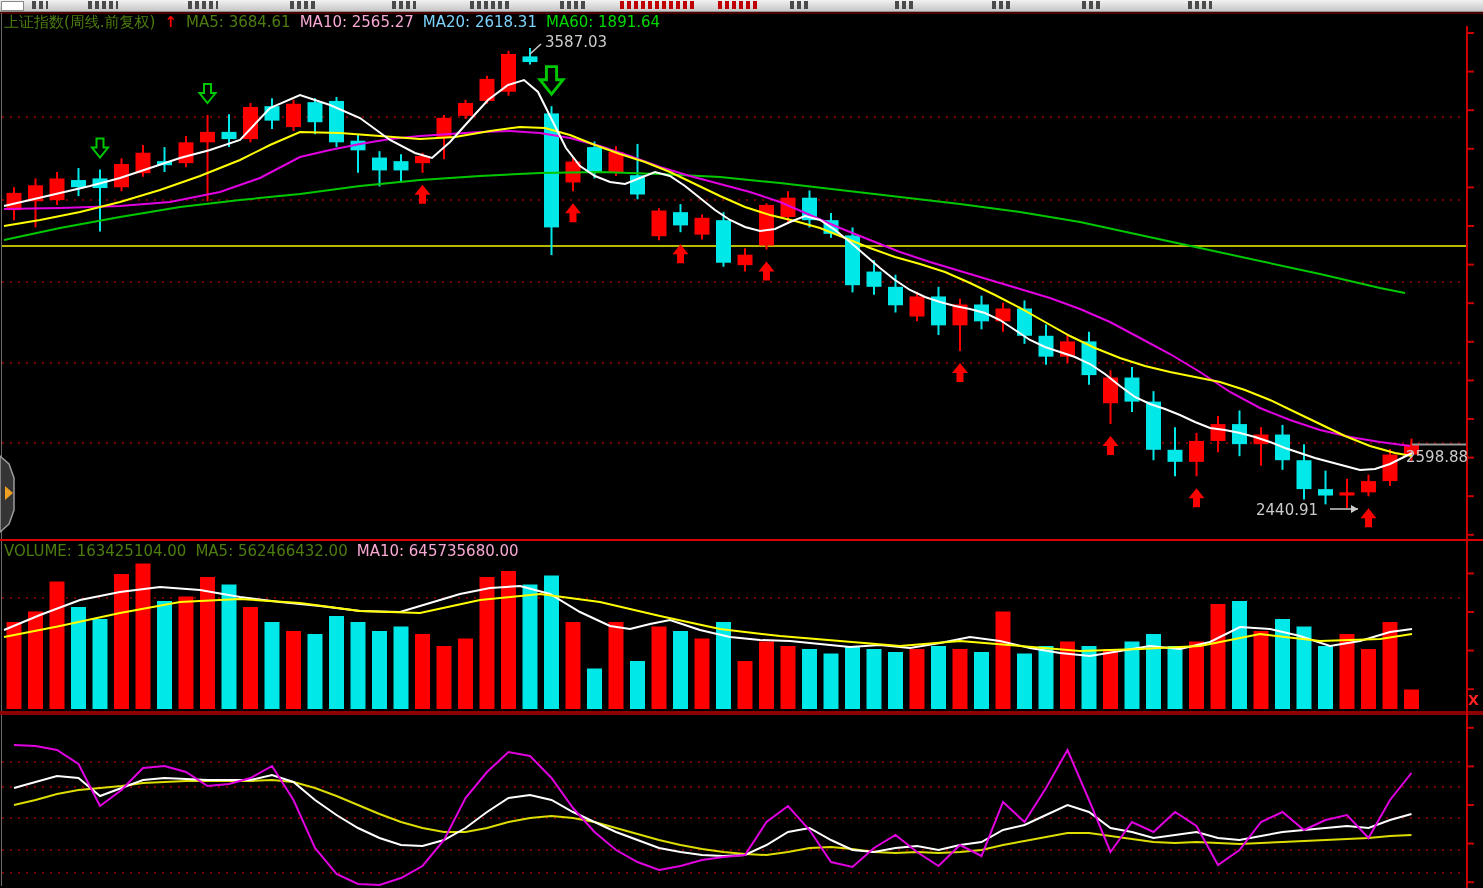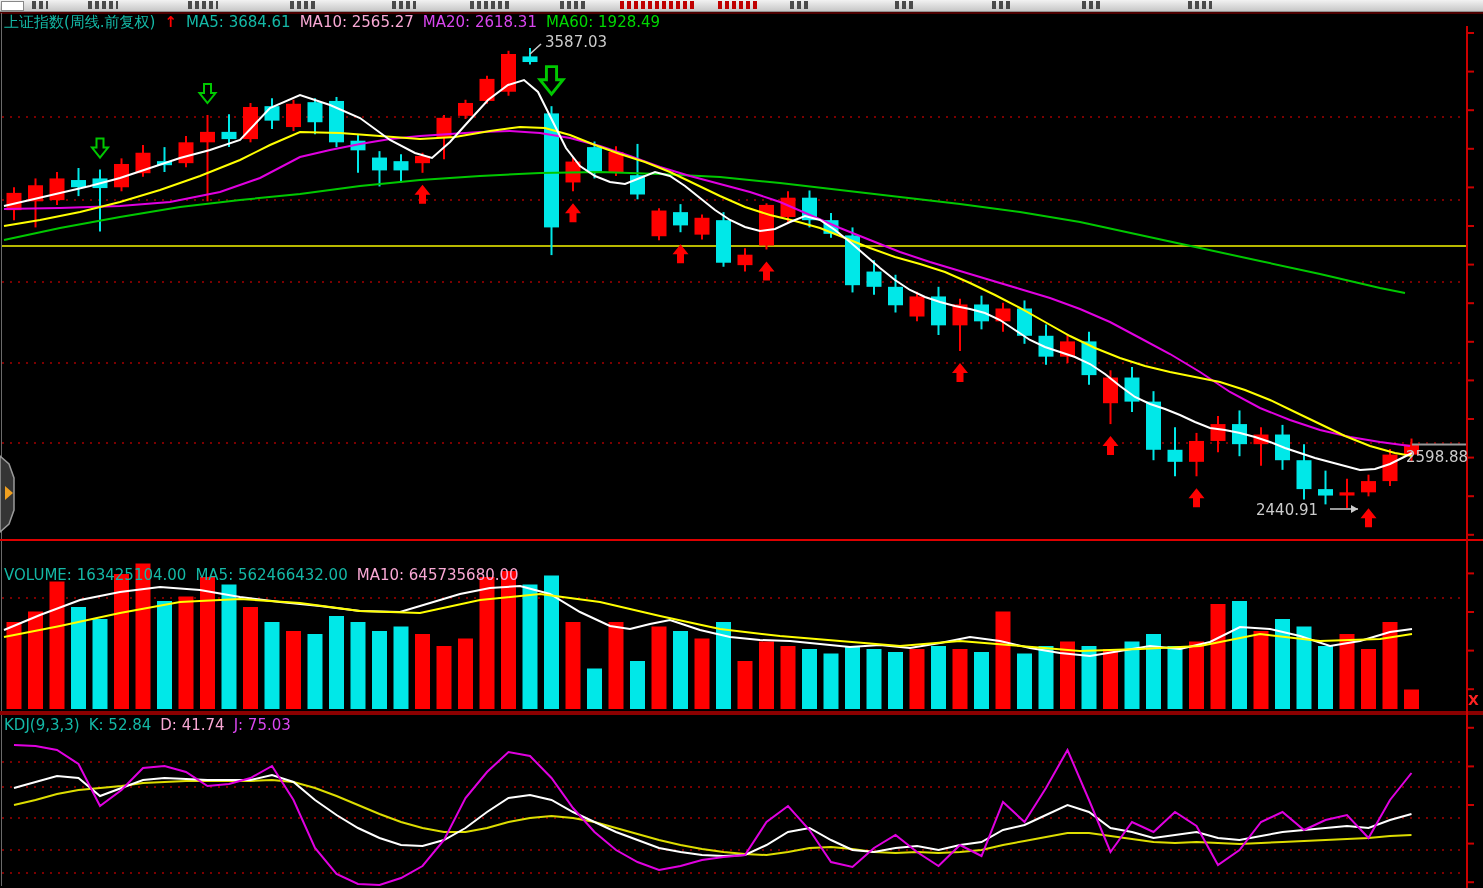--- a/index.html
+++ b/index.html
@@ -7,23 +7,23 @@
        font-family:"DejaVu Sans","Liberation Sans",sans-serif;}
   #menubar{position:absolute;left:0;top:0;width:1483px;height:11px;
            background:linear-gradient(#f2f2f2,#c7c7c7);border-bottom:1px solid #909090;}
   .msliver{position:absolute;top:1px;height:8px;background:repeating-linear-gradient(90deg,#4a4a4a 0 4px,rgba(0,0,0,0) 4px 7px);}
   .msliver.white{background:#fff;border:1px solid #888;}
   .msliver.red{background:repeating-linear-gradient(90deg,#c00000 0 4px,rgba(0,0,0,0) 4px 7px);}
   #topline{position:absolute;left:0;top:12px;width:1483px;height:2px;background:#4d0000;}
   svg{position:absolute;left:0;top:0;}
   .hdr{position:absolute;left:4px;font-size:15px;white-space:nowrap;z-index:5;}
   .hdr span{margin-right:9px;}
-  .w{color:#14b8a6}.y{color:#f9a8d4}.m{color:#d946ef}.g{color:#00d800}.r{color:#ff0000;font-weight:bold}
+  .w{color:#4d7c0f}.y{color:#f9a8d4}.m{color:#7dd3fc}.g{color:#00d800}.r{color:#ff0000;font-weight:bold}
   #hdr-main{top:13px;}
-  #hdr-vol{top:566px;}
+  #hdr-vol{top:542px;}
   #hdr-kdj{top:716px;}
   #left-handle{position:absolute;left:0;top:454px;z-index:6;}
   #win-icons{position:absolute;right:8px;top:26px;z-index:6;}
   #close-x{position:absolute;left:1468px;top:692px;color:#ff2222;font-size:14px;font-weight:bold;z-index:6;}
 </style>
 </head>
 <body>
 
 <div id="app">
 
@@ -323,30 +323,27 @@
         <polyline points="4,637 60,626 120,613 180,602 240,599 300,603 360,611 420,613 480,600 540,594 600,602 660,616 720,629 780,636 840,641 900,646 960,641 1020,646 1080,651 1140,649 1200,646 1260,634 1320,641 1380,639 1412,634" fill="none" stroke="#ffff00" stroke-width="2"></polyline>
       </g>
       <g>
         <polyline points="14,805 35.5,800 57,794 78.5,790 100,788 121.5,786 143,783 164.5,782 186,781 207.5,781 229,781 250.5,781 272,780 293.5,782 315,788 336.5,796 358,805 379.5,814 401,822 422.5,828 444,832 465.5,832 487,828 508.5,822 530,818 551.5,816 573,818 594.5,822 616,828 637.5,834 659,840 680.5,845 702,849 723.5,852 745,854 766.5,855 788,852 809.5,848 831,847 852.5,849 874,852 895.5,853 917,852 938.5,853 960,852 981.5,850 1003,845 1024.5,841 1046,837 1067.5,833 1089,833 1110.5,836 1132,839 1153.5,842 1175,843 1196.5,842 1218,843 1239.5,844 1261,843 1282.5,842 1304,841 1325.5,840 1347,839 1368.5,838 1390,836 1411.5,835" fill="none" stroke="#dddd00" stroke-width="2"></polyline>
         <polyline points="14,788 35.5,782 57,776 78.5,778 100,796 121.5,788 143,780 164.5,778 186,779 207.5,780 229,780 250.5,780 272,775 293.5,782 315,800 336.5,815 358,828 379.5,838 401,845 422.5,846 444,840 465.5,828 487,812 508.5,798 530,795 551.5,800 573,812 594.5,822 616,832 637.5,840 659,848 680.5,852 702,855 723.5,856 745,855 766.5,845 788,832 809.5,828 831,840 852.5,850 874,852 895.5,848 917,846 938.5,850 960,845 981.5,842 1003,830 1024.5,825 1046,815 1067.5,805 1089,812 1110.5,828 1132,832 1153.5,838 1175,835 1196.5,832 1218,838 1239.5,840 1261,836 1282.5,832 1304,830 1325.5,828 1347,826 1368.5,828 1390,820 1411.5,814" fill="none" stroke="#ffffff" stroke-width="2"></polyline>
         <polyline points="14,745 35.5,746 57,750 78.5,764 100,806 121.5,790 143,768 164.5,766 186,772 207.5,786 229,784 250.5,778 272,766 293.5,800 315,848 336.5,874 358,884 379.5,885 401,878 422.5,866 444,840 465.5,798 487,772 508.5,752 530,756 551.5,778 573,808 594.5,832 616,850 637.5,862 659,870 680.5,866 702,860 723.5,857 745,855 766.5,822 788,806 809.5,830 831,862 852.5,867 874,848 895.5,835 917,852 938.5,866 960,845 981.5,856 1003,802 1024.5,822 1046,788 1067.5,750 1089,800 1110.5,852 1132,822 1153.5,832 1175,812 1196.5,826 1218,865 1239.5,850 1261,822 1282.5,812 1304,830 1325.5,820 1347,815 1368.5,838 1390,800 1411.5,773" fill="none" stroke="#e000e0" stroke-width="2"></polyline>
       </g>
     </svg>
 
   <div class="hdr" id="hdr-main">
-    <span class="w">上证指数(周线.前复权)</span><span class="r">↑</span><span class="w">MA5: 3684.61</span><span class="y">MA10: 2565.27</span><span class="m">MA20: 2618.31</span><span class="g">MA60: 1928.49</span>
+    <span class="w">上证指数(周线.前复权)</span><span class="r">↑</span><span class="w">MA5: 3684.61</span><span class="y">MA10: 2565.27</span><span class="m">MA20: 2618.31</span><span class="g">MA60: 1891.64</span>
   </div>
 
   <div class="hdr" id="hdr-vol">
     <span class="w">VOLUME: 163425104.00</span><span class="w">MA5: 562466432.00</span><span class="y">MA10: 645735680.00</span>
   </div>
 
-  <div class="hdr" id="hdr-kdj">
-    <span class="w">KDJ(9,3,3)</span><span class="w">K: 52.84</span><span class="y">D: 41.74</span><span class="m">J: 75.03</span>
-  </div>
 
   <div id="left-handle">
     <svg width="18" height="80">
       <polygon points="0,2 9,10 14,24 14,56 9,70 0,78" fill="#353535" stroke="#9a9a9a" stroke-width="1.5"></polygon>
       <polygon points="5,32 13,39 5,46" fill="#f0a020"></polygon>
     </svg>
   </div>
 
   <div id="win-icons">
     <svg width="120" height="26">

